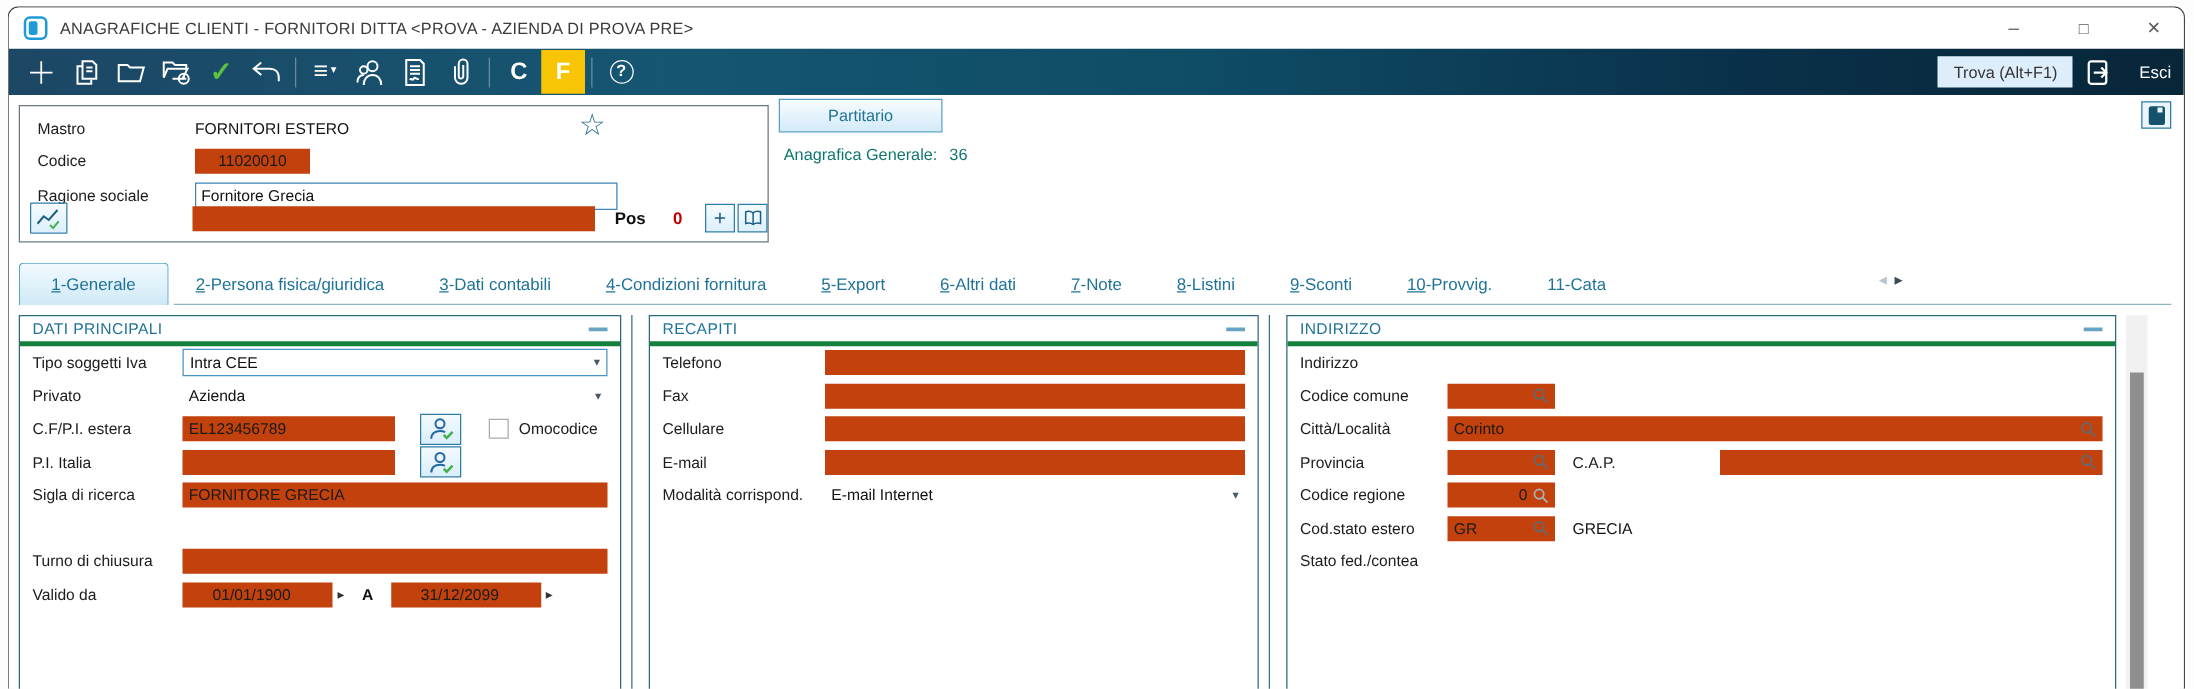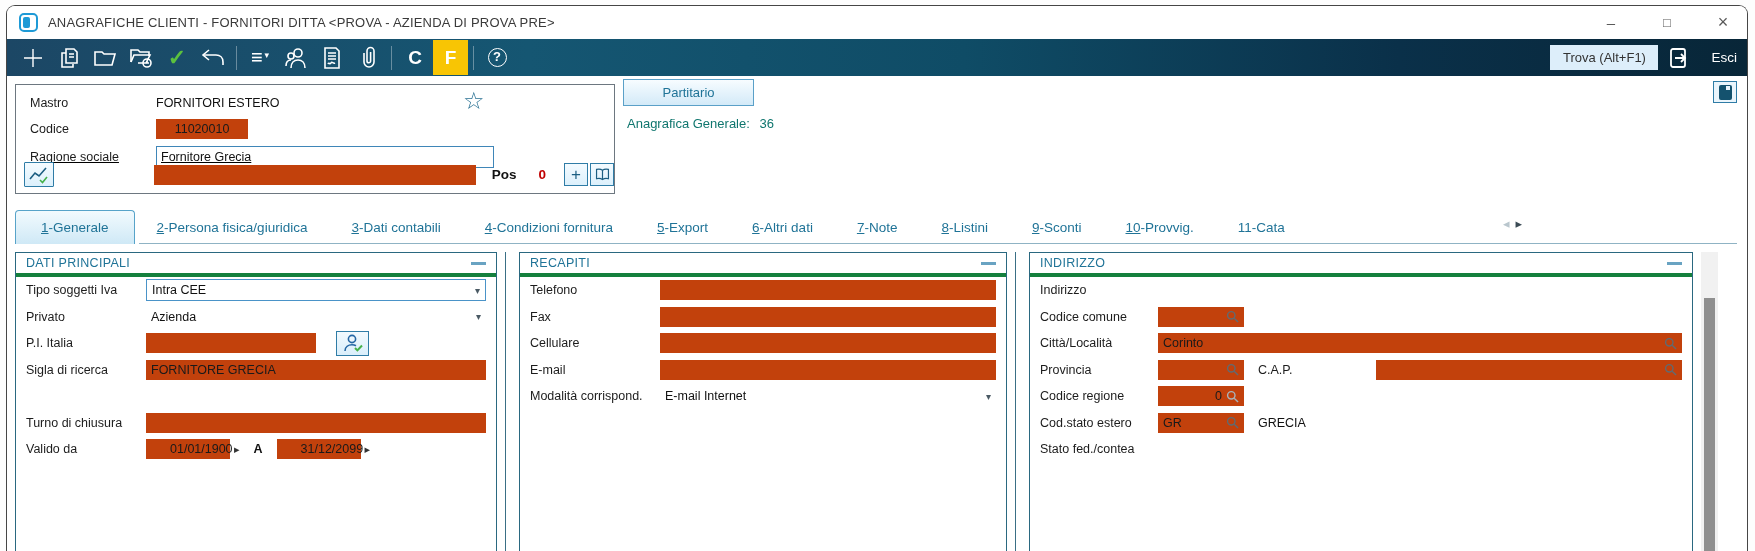--- a/index.html
+++ b/index.html
@@ -96,21 +96,21 @@
   .combo { flex:1; height:22px; border:1px solid #4a93c8; background:#fff; display:flex; align-items:center;
            padding:0 5px; font-size:12.5px; color:#111; }
   .combo-flat { flex:1; height:22px; display:flex; align-items:center; padding:0 5px; font-size:12.5px; color:#111; }
   .caret { margin-left:auto; font-size:10px; color:#4a5a64; }
   .fld.w160 { width:170px; flex:none; }
   .personBtn { width:33px; height:25px; border:1px solid #2f7ca6; background:linear-gradient(#f2fafe,#d9eefb);
                display:flex; align-items:center; justify-content:center; margin-left:20px; }
   .cb { width:16px; height:16px; border:1px solid #ababab; background:#fff; margin-left:22px; }
   .cb + .lbl { margin-left:8px; }
   .spacer { height:26.5px; }
-  .datefld { width:84px; flex:none;padding-left:24px; }
+  .datefld { width:120px; flex:none;padding-left:24px; }
   .dcaret { font-size:11px; color:#333; margin-left:4px; }
   .alab { font-size:12.5px; font-weight:bold; color:#111; margin:0 14px; }
   .mag { width:13px; height:13px; stroke:#5f6b73; fill:none; stroke-width:1.5; flex:none; }
   .mag.light { stroke:#a8b4bb; }
   .fld .mag { margin-left:auto; }
   .fld.small { width:86px; flex:none; justify-content:space-between; }
   .caplbl { margin-left:14px; width:46px; flex:none; }
   .valtext { font-size:12.5px; color:#111; margin-left:14px; }
   .num-right { margin-left:auto; margin-right:4px; }
   
@@ -221,21 +221,21 @@
 
     <div class="hdrbox">
       <div class="hrow">
         <span class="lbl">Mastro</span>
         <span class="hval">FORNITORI ESTERO</span>
       </div>
       <div class="hrow">
         <span class="lbl">Codice</span>
         <div class="fld codice-fld">11020010</div>
       </div>
-      <div class="hrow" style="height:30px;text-decoration:underline;">
+      <div class="hrow" style="height:30px;">
         <span class="lbl">Ragione sociale</span>
         <input class="ragione-input" value="Fornitore Grecia" style="">
       </div>
       <span class="star">☆</span>
       <div class="hbot">
         <div class="miniBtn">
           <svg width="22" height="18" viewBox="0 0 22 18">
               <path d="M2 13l5-6 4 3 7-8"></path>
               <path d="M12 14l2.5 2.5L19 11" stroke="#45b14a"></path>
             </svg>
@@ -342,20 +342,33 @@
         </div>
       </div>
       <div class="prow">
         <span class="lbl">Privato</span>
         <div class="combo-flat">
           <span>Azienda</span>
             <span class="caret">▾</span>
         </div>
       </div>
       <div class="prow">
+        <span class="lbl">C.F/P.I. estera</span>
+        <div class="fld w160">EL123456789</div>
+        <div class="personBtn">
+          <svg width="22" height="20" viewBox="0 0 22 20" fill="none" stroke="#2466a4" stroke-width="1.6">
+              <circle cx="10" cy="6" r="3.6"></circle>
+              <path d="M3 18c0-4.2 3.4-6.3 7-6.3 1.4 0 2.8.3 4 1"></path>
+              <path d="M13 15l2.4 2.4L20 12.5" stroke="#45b14a" stroke-width="2"></path>
+            </svg>
+        </div>
+        <span class="cb"></span>
+        <span class="lbl" style="width:auto;">Omocodice</span>
+      </div>
+      <div class="prow">
         <span class="lbl">P.I. Italia</span>
         <div class="fld w160"></div>
         <div class="personBtn">
           <svg width="22" height="20" viewBox="0 0 22 20" fill="none" stroke="#2466a4" stroke-width="1.6">
               <circle cx="10" cy="6" r="3.6"></circle>
               <path d="M3 18c0-4.2 3.4-6.3 7-6.3 1.4 0 2.8.3 4 1"></path>
               <path d="M13 15l2.4 2.4L20 12.5" stroke="#45b14a" stroke-width="2"></path>
             </svg>
         </div>
       </div>

